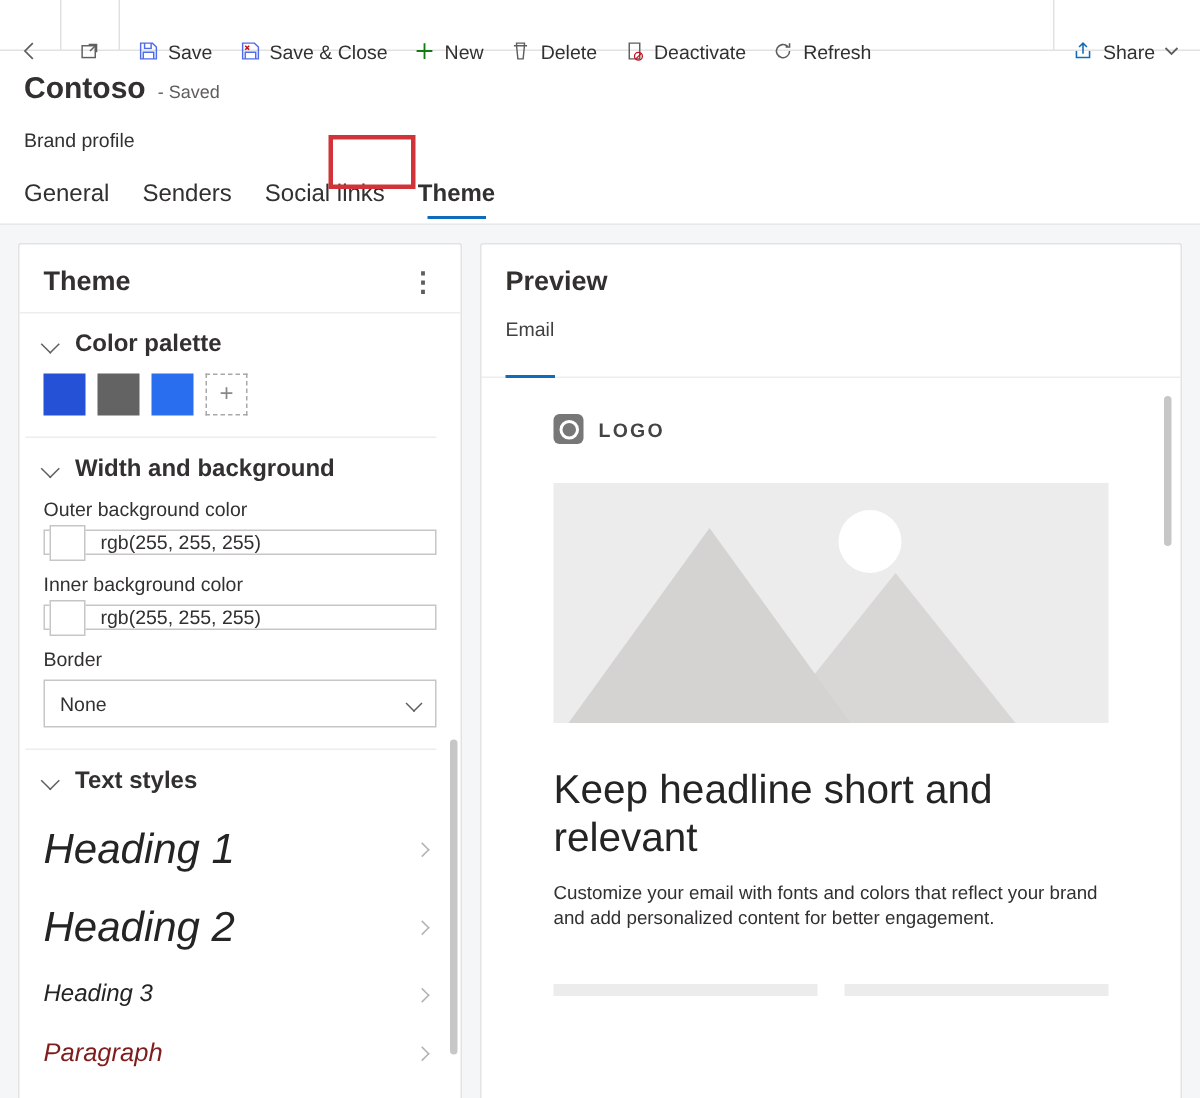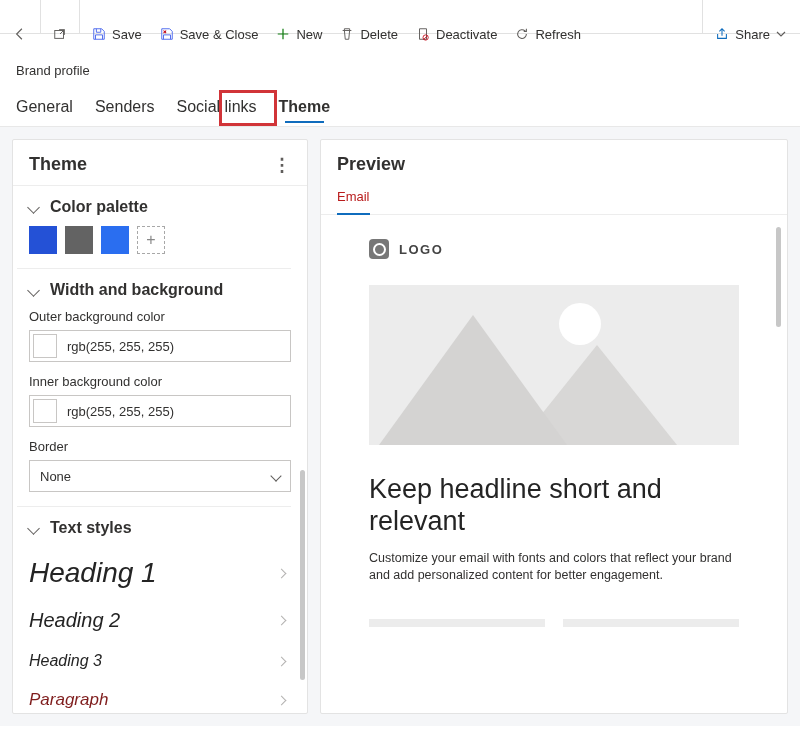--- a/index.html
+++ b/index.html
@@ -120,21 +120,21 @@
   .swatch { width:28px; height:28px; cursor:pointer; }
   .swatch.add {
     border:1px dashed #a8a8a8; background:#fff;
     display:flex; align-items:center; justify-content:center;
     color:#888; font-size: 16px;
   }
 
   .field-label { font-size:13px; color:#323130; margin: 4px 0 6px 0; }
   .color-pair {
     display:flex; gap:10px; align-items:center;
-    border:1px solid #c8c6c4; height: 32px; padding: 3px;
+    border:1px solid #c8c6c4; height: 17px; padding: 3px;
     margin-bottom: 12px;
   }
   .color-pair .mini-swatch { width:24px; height:24px; border:1px solid #c8c6c4; background:#fff; cursor:pointer; }
   .color-pair .val { font-size:13px; color:#323130; }
 
   .dropdown {
     display:flex; align-items:center; justify-content:space-between;
     border:1px solid #c8c6c4; height: 32px; padding: 0 10px;
     cursor:pointer; font-size:13px;
   }
@@ -142,35 +142,35 @@
     width:8px; height:8px;
     border-left:1.2px solid #605e5c; border-bottom:1.2px solid #605e5c;
     transform: rotate(-45deg);
   }
 
   .text-styles .row {
     display:flex; align-items:center; justify-content:space-between;
     padding: 10px 6px 10px 0; cursor:pointer;font-style:italic;
   }
   .text-styles .row .label1 { font-size: 28px; font-weight:400; color:#242424;}
-  .text-styles .row .label2 { font-size: 20px; font-weight:400; color:#242424;}
+  .text-styles .row .label2 { font-size: 28px; font-weight:400; color:#242424;}
   .text-styles .row .label3 { font-size: 16px; font-weight:400; color:#242424;}
   .text-styles .row .labelp { font-size: 17px; font-weight:400; color:#7f1d1d;}
   .text-styles .row .chev-r {
     width:7px; height:7px;
     border-top:1.2px solid #b3b2b1; border-right:1.2px solid #b3b2b1;
     transform: rotate(45deg);
   }
 
   
   .preview-tabs {
     display:flex; gap:16px; padding: 0 16px;
     border-bottom:1px solid #ededed;
   }
-  .ptab { font-size:13px; padding: 4px 0 10px 0; color:#b91c1c; position:relative; }
+  .ptab { font-size:13px; padding: 4px 0 24px 0; color:#404040; position:relative; }
   .ptab::after {
     content:""; position:absolute; left:0; right:0; bottom: -1px; height:2px;
     background:#0f6cbd;
   }
   .preview-body {
     padding: 14px 18px;
     overflow-y: hidden;
     position:relative;
     flex:1;
   }
@@ -310,20 +310,24 @@
     <span>Share</span>
     <span class="icon" style="width:10px">
       <svg viewBox="0 0 10 10">
           <path d="M1 3l4 4 4-4" fill="none" stroke="#605e5c" stroke-width="1.2"></path>
         </svg>
     </span>
   </button>
 </div>
 
 <div class="header">
+  <div class="title-row">
+    <span class="title">Contoso</span>
+    <span class="save-status">- Saved</span>
+  </div>
   <div class="subtitle">Brand profile</div>
 </div>
 
 <div class="tabs">
   <div class="tab">General</div>
   <div class="tab">Senders</div>
   <div class="tab">Social links</div>
   <div class="tab active">Theme</div>
 </div>
 <div class="tab-highlight-box"></div>

